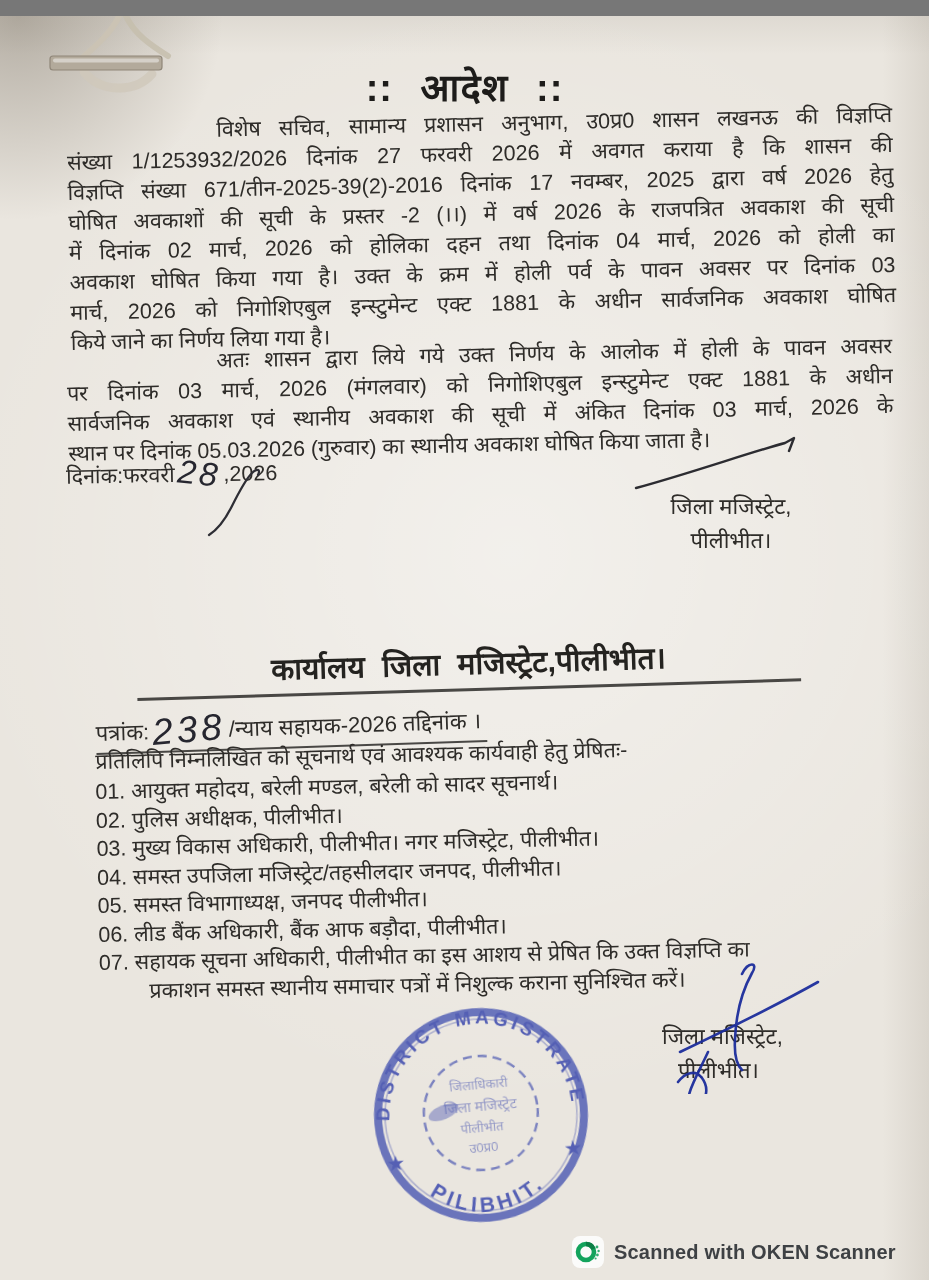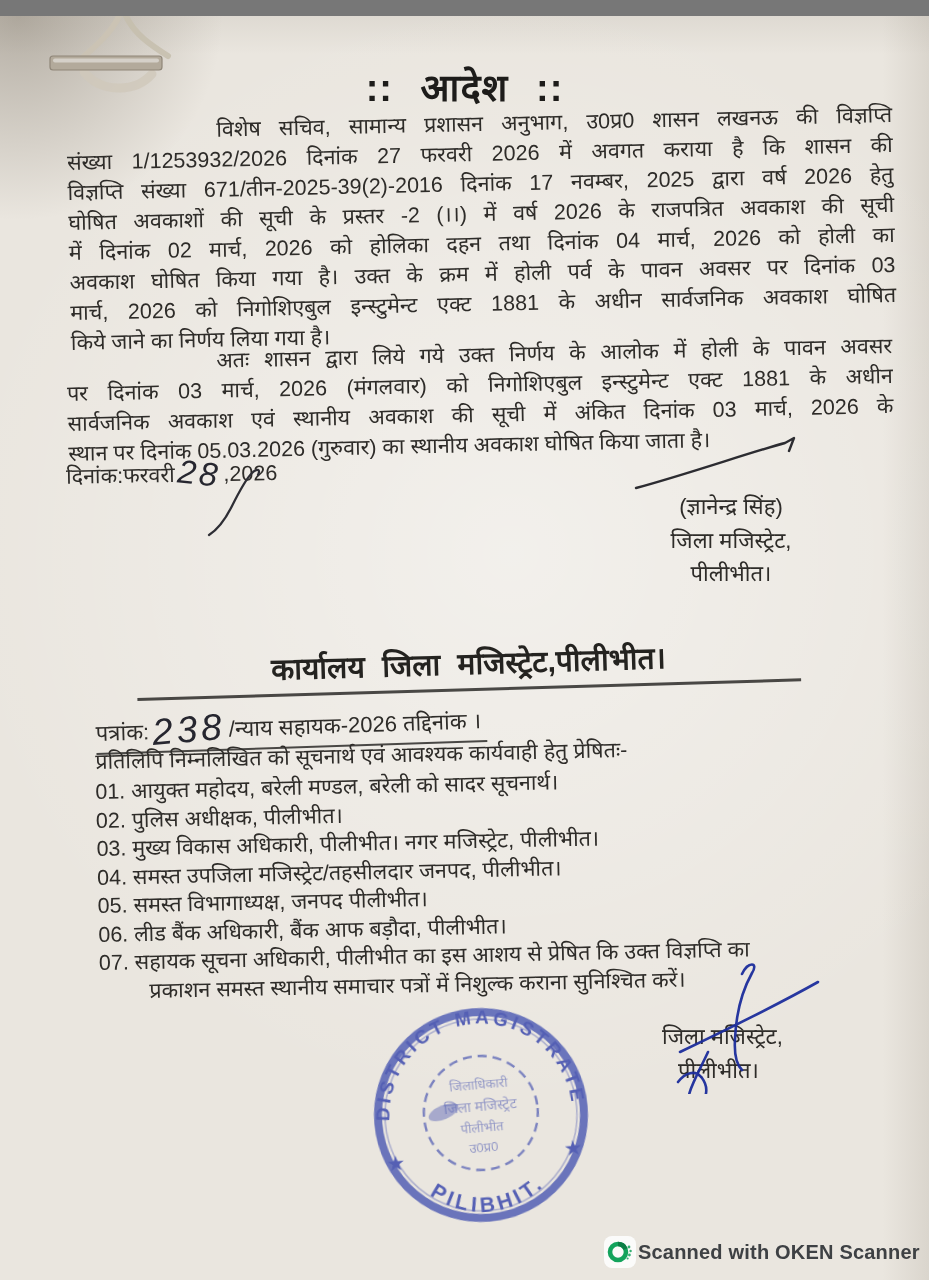--- a/index.html
+++ b/index.html
@@ -42,21 +42,21 @@
   }
   .letter-no{left:95px; top:692px; font-size:22px; transform:rotate(-1.9deg); transform-origin:left top;}
   .letter-no .uline{display:inline-block; border-bottom:2.2px solid rgba(43,42,40,.85); padding:0 6px 3px 0;}
   .copy-line{left:95px; top:730px; font-size:21.5px; transform:rotate(-1.3deg); transform-origin:left top;}
   .recipients{left:95px; top:762px; width:760px; font-size:21.5px; line-height:28.5px;
               transform:rotate(-1.2deg); transform-origin:left top;}
   .recipients .wrap{padding-left:50px;}
   .sig-bottom{left:662px; top:1004px; font-size:22px; line-height:34px;}
   .sig-bottom .place{padding-left:16px;}
   .stamp-svg{left:358px; top:985px; opacity:.82;}
-  .footer{left:604px; top:1220px; display:flex; align-items:center; gap:2px;}
+  .footer{left:572px; top:1220px; display:flex; align-items:center; gap:10px;}
   .footer .txt{font-size:20px; font-weight:600; color:var(--foot); letter-spacing:.2px;}
   svg{display:block;}
 </style>
 </head>
 <body>
 
 <div class="page">
 
   <svg class="abs" style="left:22px; top:0;" width="190" height="92" viewBox="0 0 190 92">
     <path d="M97,0 C90,16 74,30 60,42" fill="none" stroke="#cbc3b4" stroke-width="6" stroke-linecap="round" opacity=".9"></path>
@@ -92,21 +92,20 @@
 
   <svg class="abs" style="left:198px; top:452px;" width="72" height="72" viewBox="0 0 72 72">
     <path d="M54,5 c5,-5 9,-4 6,2 M54,5 C47,12 41,24 34,38 C27,52 19,62 11,67" fill="none" stroke="#2e2e35" stroke-width="2.3" stroke-linecap="round"></path>
   </svg>
 
   <svg class="abs" style="left:628px; top:420px;" width="176" height="58" viewBox="0 0 176 58">
     <path d="M8,52 C60,38 126,15 157,7 l9,-5 l-5,13" fill="none" stroke="#2c2c31" stroke-width="2.4" stroke-linecap="round" stroke-linejoin="round"></path>
   </svg>
 
   <div class="abs sig-top">
-    <div>(ज्ञानेन्द्र सिंह)</div>
     <div>जिला मजिस्ट्रेट,</div>
     <div>पीलीभीत।</div>
   </div>
 
   <div class="abs office-heading">कार्यालय जिला मजिस्ट्रेट,पीलीभीत।</div>
 
   <div class="abs letter-no">
     <span class="uline"><span>पत्रांक:</span><span class="hand big">238</span><span>/न्याय सहायक-2026  तद्दिनांक ।</span></span>
   </div>
 

